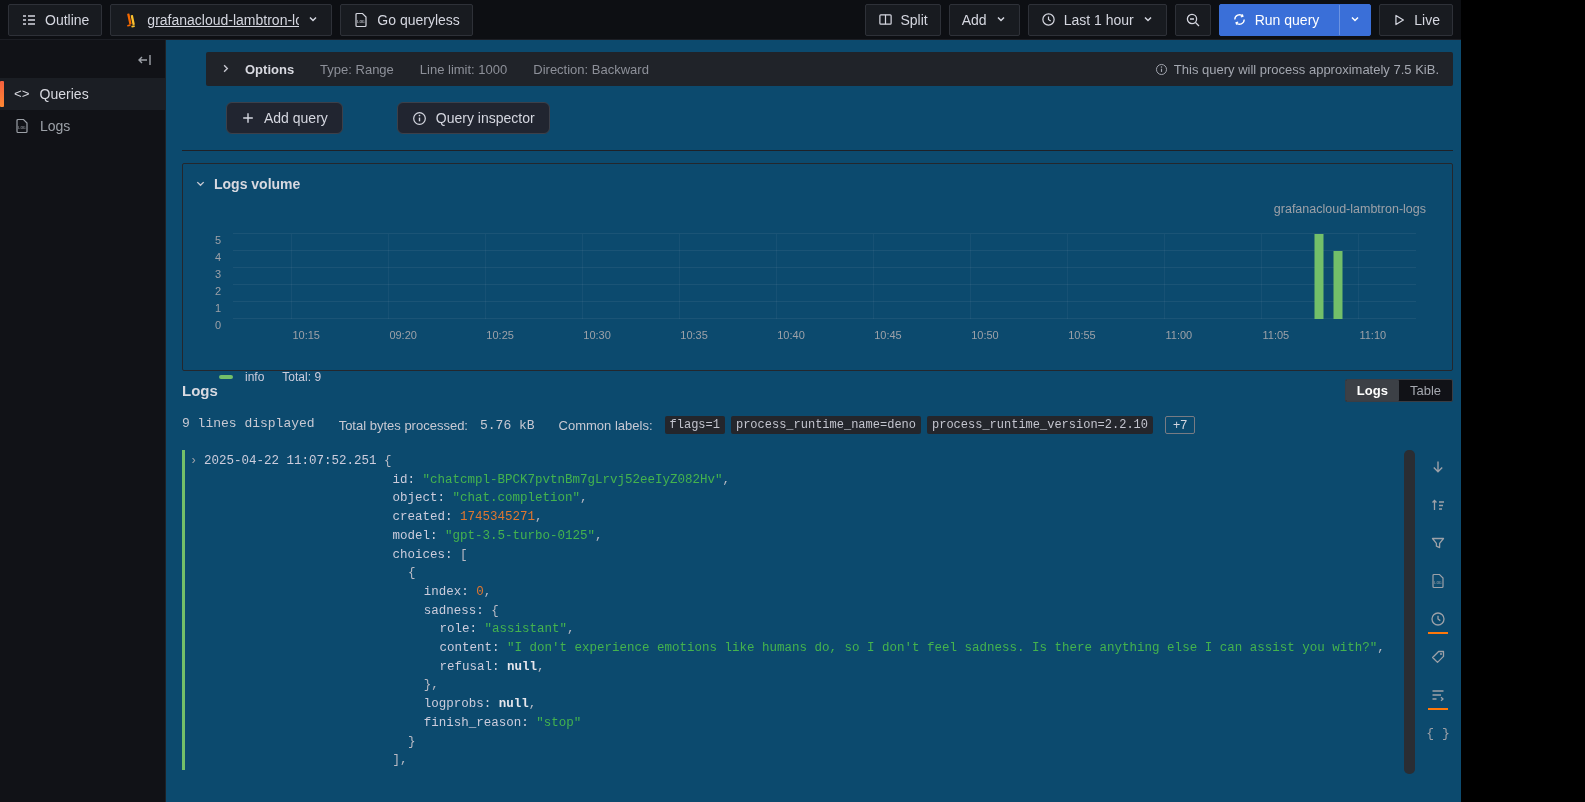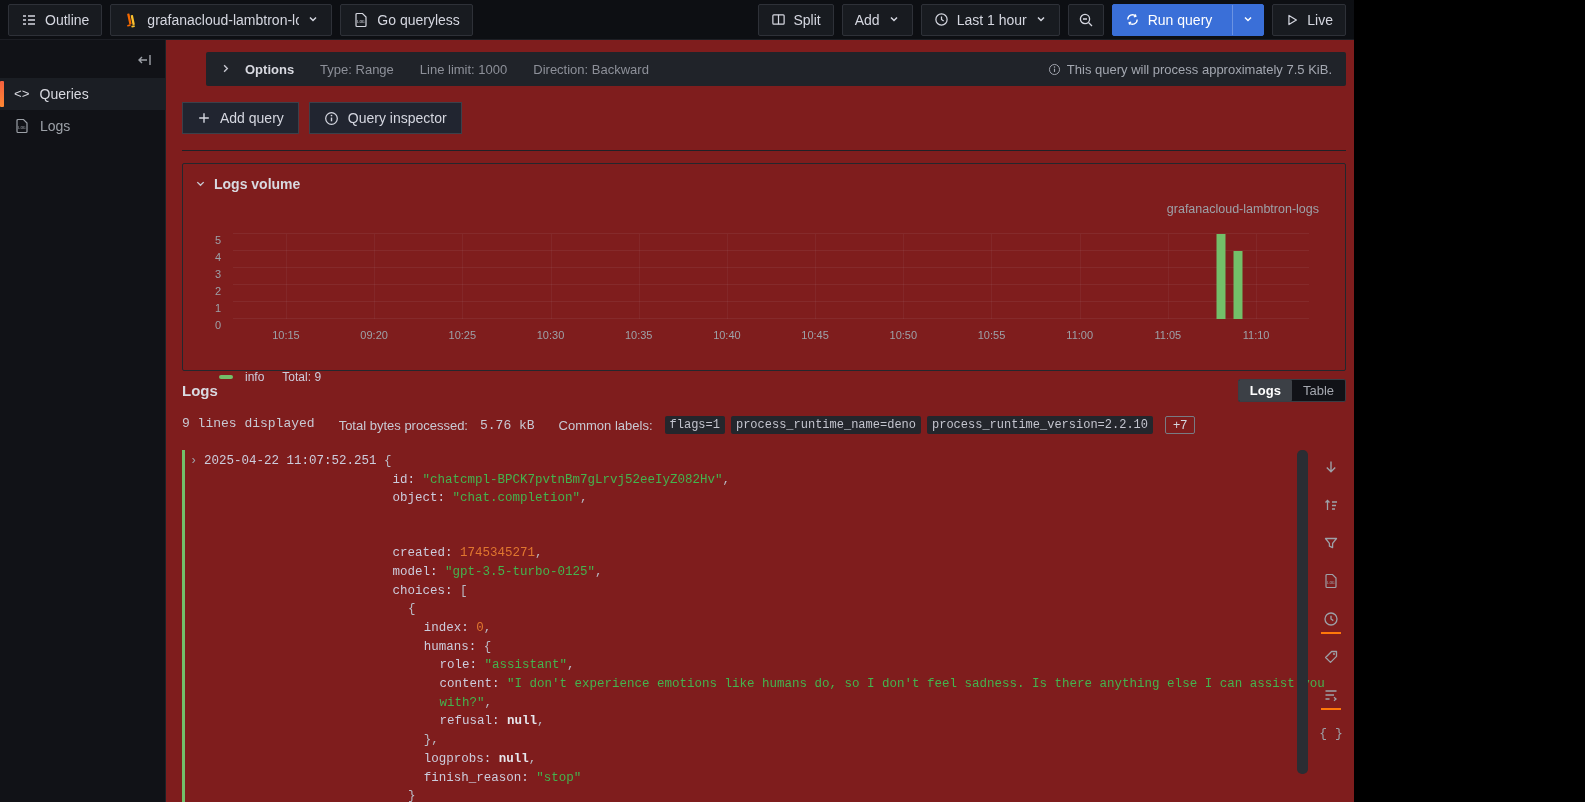--- a/index.html
+++ b/index.html
@@ -1,33 +1,33 @@
 <!DOCTYPE html>
 <html><head>
 <meta charset="utf-8">
 <style>
   * { margin:0; padding:0; box-sizing:border-box; }
   html,body { background:#000; }
   .app {
-    position:relative; width:1354px; height:802px; overflow:hidden;
-    background:#7f1d1d; color:#ccccdc;
+    position:relative; width:1461px; height:802px; overflow:hidden;
+    background:#0c4a6e; color:#ccccdc;
     font-family:"Liberation Sans", sans-serif; font-size:14px;
   }
   
   .topnav {
     height:40px; background:#0d0f13; border-bottom:1px solid #1c1e24;
     display:flex; align-items:center; padding:0 8px; gap:8px; white-space:nowrap;
   }
   .nav-btn {
     display:inline-flex; align-items:center; gap:8px; height:32px; padding:0 12px;
     background:#181b20; border:1px solid #2e3138; border-radius:2px;
     color:#d5d7e0; font-size:14px; font-weight:500; cursor:pointer;
   }
   .nav-btn svg, .opt-row svg { flex:none; }
-  .ds-picker { max-width:226px; }
+  .ds-picker { max-width:226px;text-decoration:underline; }
   .ds-name { max-width:152px; overflow:hidden; text-overflow:clip; }
   .spacer { flex:1; }
   .btn-blue { background:#3a6fd8; border-color:#3a6fd8; color:#fff; padding:0; }
   .btn-blue .seg { display:inline-flex; align-items:center; gap:8px; padding:0 12px; height:100%; }
   .btn-blue .seg.caret { border-left:1px solid rgba(255,255,255,.25); padding:0 9px; }
   .icon { display:inline-flex; align-items:center; justify-content:center; color:inherit; }
   
   .body { display:flex; height:762px; }
   .sidebar {
     width:166px; flex:none; background:#111217; border-right:1px solid #1e2126;
@@ -50,37 +50,37 @@
     margin-left:24px; height:34px; background:#202329; border-radius:2px;
     display:flex; align-items:center; gap:26px; padding:0 14px; font-size:13px;
   }
   .opt-row .chev { color:#c7c8d1; margin-right:-12px; }
   .opt-title { font-weight:700; color:#d8d9e0; }
   .opt-muted { color:#8d9099; }
   .opt-estimate { margin-left:auto; display:flex; align-items:center; gap:6px; color:#a3a7b0; font-size:13px;text-align:center; }
   .actions-row { display:flex; gap:10px; margin-top:16px; }
   .sec-btn {
     display:inline-flex; align-items:center; gap:9px; height:32px; padding:0 14px;
-    background:#212530; border:1px solid #3c404a; border-radius:0;
-    color:#d5d7e0; font-size:14px; font-weight:500; cursor:pointer;
+    background:#212530; border:1px solid #3c404a; border-radius:6px;
+    color:#d5d7e0; font-size:14px; font-weight:500; cursor:pointer;margin-left:44px;
   }
   
   .volume-panel {
     margin-top:12px; border:1px solid #24272d; border-radius:2px;
     padding:12px 12px 8px; height:208px;
   }
   .panel-header { display:flex; align-items:center; gap:8px; font-size:14px; font-weight:700; color:#d8d9e0; cursor:pointer; }
   .panel-header .chev { color:#c7c8d1; }
   .chart { position:relative; height:152px; margin:0 6px 0 4px; }
   .chart-title { position:absolute; top:10px; right:8px; font-size:12.5px; color:#9da1a8; }
   .plot { position:absolute; left:34px; right:18px; top:42px; height:85px; }
   .gridline-h { position:absolute; left:0; right:0; height:1px; background:rgba(204,204,220,.08); }
   .gridline-v { position:absolute; top:0; bottom:0; width:1px; background:rgba(204,204,220,.06); }
   .y-label { position:absolute; left:-12px; transform:translate(-100%,50%); font-size:11px; color:#9da1a8; }
-  .x-label { position:absolute; bottom:-22px; transform:translateX(-50%); font-size:11px; color:#9da1a8; }
+  .x-label { position:absolute; bottom:-22px; transform:translateX(-50%); font-size:11px; color:#9da1a8;margin-left:15px; }
   .bar { position:absolute; bottom:0; width:9px; transform:translateX(-50%); }
   .legend { display:flex; align-items:center; gap:12px; margin:26px 0 0 24px; font-size:12px; color:#ccccdc; }
   .legend .swatch { width:14px; height:4px; border-radius:2px; }
   .legend .total { margin-left:6px; }
   
   .logs-panel { margin-top:8px; position:relative; }
   .logs-head { display:flex; align-items:center; justify-content:space-between; }
   .logs-title { font-size:15px; font-weight:700; color:#d8d9e0; }
   .toggle-group { display:inline-flex; border:1px solid #3a3d44; border-radius:2px; padding:0; background:#111217; }
   .toggle-opt {
@@ -397,26 +397,26 @@
         <div class="logs-body">
           <div class="log-entry">
             <div class="level-bar"></div>
             <div class="log-text">
               <div class="log-ts-line">
                 <span class="expand">›</span><span>2025-04-22 11:07:52.251</span><span class="tok-p"> {</span>
               </div>
               <div>
                   <div class="json-line" style="padding-left: 188.4px;"><span class="tok-k">id: </span><span class="tok-s">"chatcmpl-BPCK7pvtnBm7gLrvj52eeIyZ082Hv"</span><span class="tok-p">,</span></div>
                   <div class="json-line" style="padding-left: 188.4px;"><span class="tok-k">object: </span><span class="tok-s">"chat.completion"</span><span class="tok-p">,</span></div>
-                  <div class="json-line" style="padding-left: 188.4px; margin-top: 36px;"><span class="tok-k">created: </span><span class="tok-n">1745345271</span><span class="tok-p">,</span></div>
+                  <div class="json-line" style="padding-left: 188.4px;"><span class="tok-k">created: </span><span class="tok-n">1745345271</span><span class="tok-p">,</span></div>
                   <div class="json-line" style="padding-left: 188.4px;"><span class="tok-k">model: </span><span class="tok-s">"gpt-3.5-turbo-0125"</span><span class="tok-p">,</span></div>
                   <div class="json-line" style="padding-left: 188.4px;"><span class="tok-k">choices: </span><span class="tok-p">[</span></div>
                   <div class="json-line" style="padding-left: 204.1px;"><span class="tok-p">{</span></div>
                   <div class="json-line" style="padding-left: 219.8px;"><span class="tok-k">index: </span><span class="tok-n">0</span><span class="tok-p">,</span></div>
-                  <div class="json-line" style="padding-left: 219.8px;"><span class="tok-k">humans: </span><span class="tok-p">{</span></div>
+                  <div class="json-line" style="padding-left: 219.8px;"><span class="tok-k">sadness: </span><span class="tok-p">{</span></div>
                   <div class="json-line" style="padding-left: 235.5px;"><span class="tok-k">role: </span><span class="tok-s">"assistant"</span><span class="tok-p">,</span></div>
                   <div class="json-line" style="padding-left: 235.5px;"><span class="tok-k">content: </span><span class="tok-s">"I don't experience emotions like humans do, so I don't feel sadness. Is there anything else I can assist you with?"</span><span class="tok-p">,</span></div>
                   <div class="json-line" style="padding-left: 235.5px;"><span class="tok-k">refusal: </span><span class="tok-b">null</span><span class="tok-p">,</span></div>
                   <div class="json-line" style="padding-left: 219.8px;"><span class="tok-p">},</span></div>
                   <div class="json-line" style="padding-left: 219.8px;"><span class="tok-k">logprobs: </span><span class="tok-b">null</span><span class="tok-p">,</span></div>
                   <div class="json-line" style="padding-left: 219.8px;"><span class="tok-k">finish_reason: </span><span class="tok-s">"stop"</span></div>
                   <div class="json-line" style="padding-left: 204.1px;"><span class="tok-p">}</span></div>
                   <div class="json-line" style="padding-left: 188.4px;"><span class="tok-p">],</span></div>
                 </div>
             </div>

